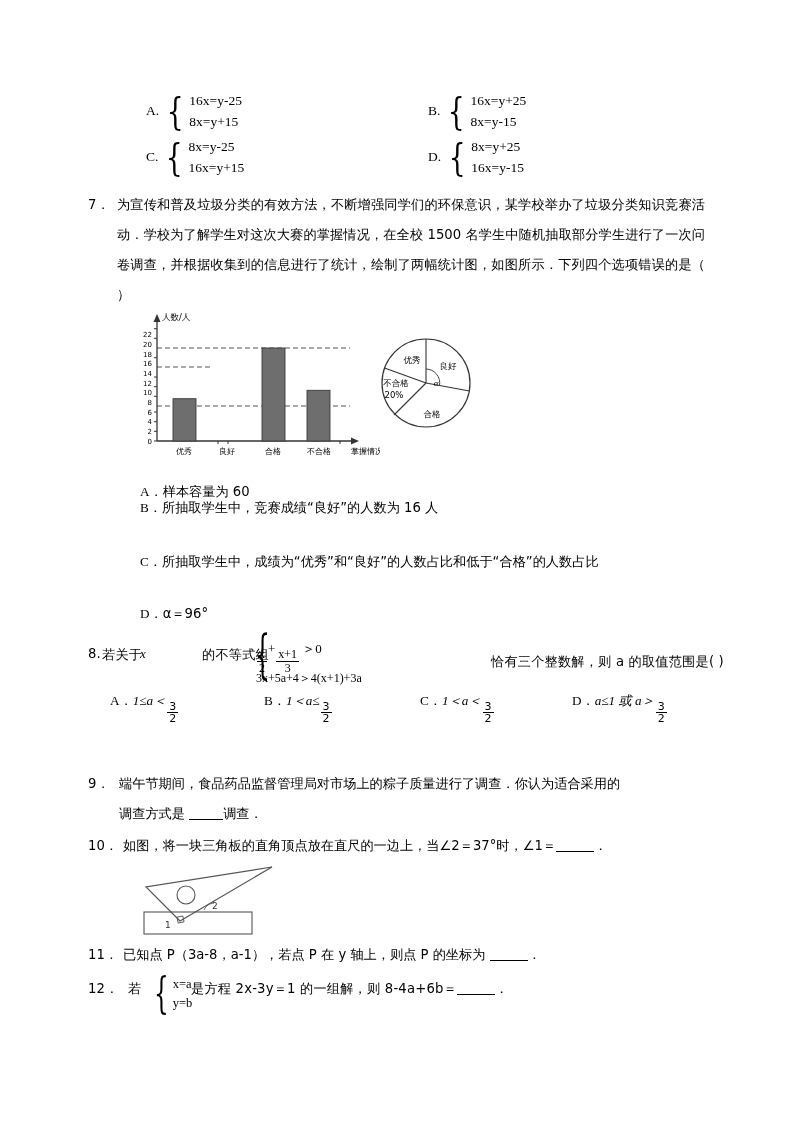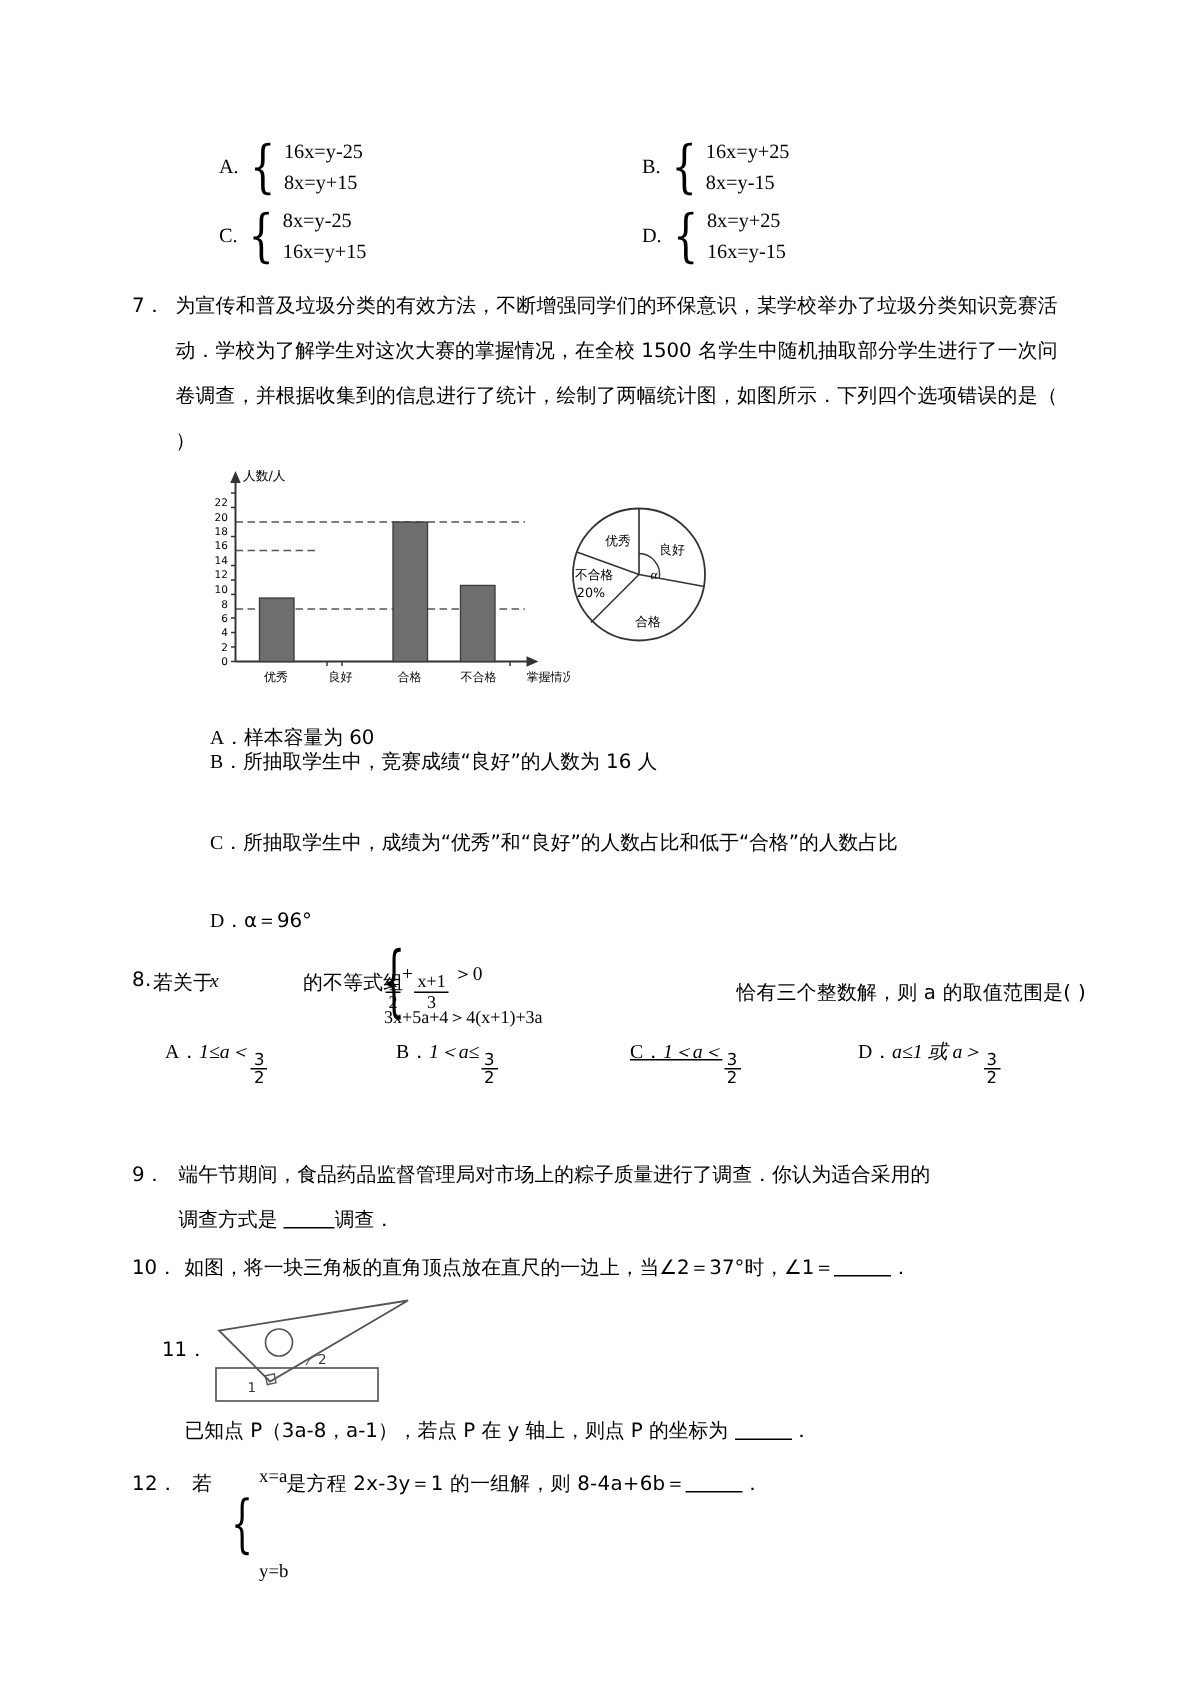--- a/index.html
+++ b/index.html
@@ -173,21 +173,20 @@
     transform: scaleX(0.55);
     display: inline-block;
     margin: 0 -2px 0 0;
   }
   .sys-inline .rows {
     display: flex;
     flex-direction: column;
     line-height: 19px;
     font-size: 12.5px;
     font-family: "Liberation Serif", "DejaVu Serif", serif;
-    gap: 44px;
   }
   .ital {
     font-style: italic;
     font-family: "Liberation Serif", "DejaVu Serif", serif;
   }
 </style>
 </head>
 <body>
 
 <div class="page">
@@ -371,21 +370,21 @@
         </span>
     </span>
 
     <span class="opt-line" style="left:154px; top:0px;">
       <span class="lt">B．</span><span class="ital">1＜a≤</span><span class="frac frac-sm">
           <span class="num">3</span>
           <span class="den">2</span>
         </span>
     </span>
 
-    <span class="opt-line" style="left:310px; top:0px;text-decoration:underline;">
+    <span class="opt-line" style="left:310px; top:0px;">
       <span class="lt">C．</span><span class="ital">1＜a＜</span><span class="frac frac-sm">
           <span class="num">3</span>
           <span class="den">2</span>
         </span>
     </span>
 
     <span class="opt-line" style="left:462px; top:0px;">
       <span class="lt">D．</span><span class="ital">a≤1 或 a＞</span><span class="frac frac-sm">
           <span class="num">3</span>
           <span class="den">2</span>
@@ -416,21 +415,21 @@
 
     <rect x="53.5" y="54.5" width="6" height="6" fill="none" stroke="#555" stroke-width="0.9" transform="rotate(-12 56.5 57.5)"></rect>
 
     <text x="41" y="66" font-family="DejaVu Sans, Liberation Sans, sans-serif" font-size="9" fill="#333">1</text>
 
     <text x="88" y="47" font-family="DejaVu Sans, Liberation Sans, sans-serif" font-size="9" fill="#333">2</text>
 
     <path d="M 80 48 A 12 12 0 0 1 90 41" fill="none" stroke="#555" stroke-width="0.8"></path>
   </svg>
 
-  <div class="qnum-para" style="left:88px; top:886px; width:36px;margin-left:20px;">11．</div>
+  <div class="qnum-para" style="left:88px; top:940px; width:36px;">11．</div>
   <div class="qnum-para" style="left:123px; top:940px; width:590px;">
     <span>已知点 P（3a‑8，a‑1），若点 P 在 y 轴上，则点 P 的坐标为</span>
     <span class="blank blank-wide"></span><span>．</span>
   </div>
 
   <div style="position:absolute; left:88px; top:972px; width:640px; height:44px;">
     <span class="cn" style="position:absolute; left:0px; top:8px;">12．</span>
     <span class="cn" style="position:absolute; left:40px; top:8px;">若</span>
 
     <span class="sys-inline" style="position:absolute; left:60px; top:3px;">

